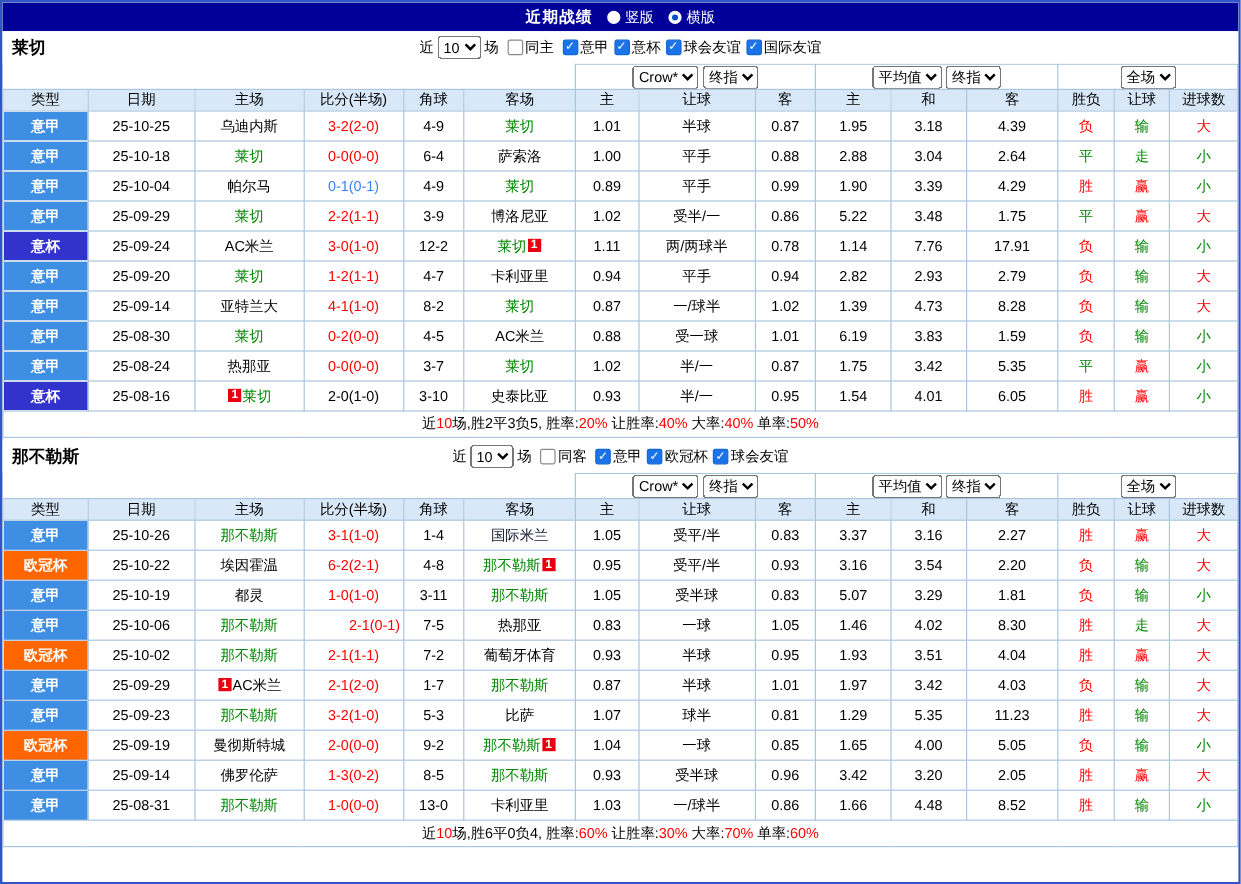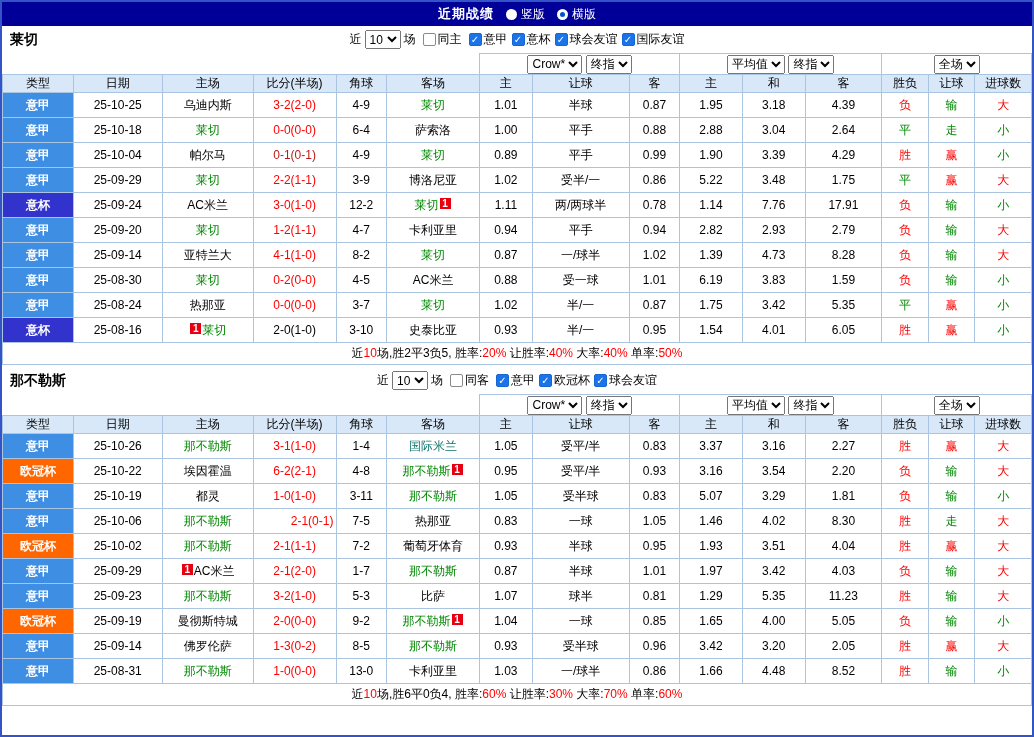--- a/index.html
+++ b/index.html
@@ -160,21 +160,21 @@
             <td>3.04</td>
             <td>2.64</td>
             <td style="color: rgb(0, 136, 0);">平</td>
             <td style="color: rgb(0, 136, 0);">走</td>
             <td style="color: rgb(0, 136, 0);">小</td>
           </tr>
           <tr class="data">
             <td class="lg" style="background: rgb(62, 142, 228);">意甲</td>
             <td>25-10-04</td>
             <td><span style="color: rgb(0, 0, 0);">帕尔马</span></td>
-            <td style="color: #b91c1c; margin-left: 39px;">0-1(0-1)</td>
+            <td style="color: #3b82f6; margin-left: 39px;">0-1(0-1)</td>
             <td>4-9</td>
             <td><span style="color: rgb(0, 136, 0);">莱切</span></td>
             <td>0.89</td>
             <td>平手</td>
             <td>0.99</td>
             <td>1.90</td>
             <td>3.39</td>
             <td>4.29</td>
             <td style="color: rgb(255, 0, 0);">胜</td>
             <td style="color: rgb(255, 0, 0);">赢</td>
@@ -384,21 +384,21 @@
             <td>进球数</td>
           </tr>
       </thead>
       <tbody>
           <tr class="data">
             <td class="lg" style="background: rgb(62, 142, 228);">意甲</td>
             <td>25-10-26</td>
             <td><span style="color: rgb(0, 136, 0);">那不勒斯</span></td>
             <td style="color: rgb(255, 0, 0);">3-1(1-0)</td>
             <td>1-4</td>
-            <td><span style="color: #0f766e; text-align: right;">国际米兰</span></td>
+            <td><span style="color: #0f172a; text-align: right;">国际米兰</span></td>
             <td>1.05</td>
             <td>受平/半</td>
             <td>0.83</td>
             <td>3.37</td>
             <td>3.16</td>
             <td>2.27</td>
             <td style="color: rgb(255, 0, 0);">胜</td>
             <td style="color: rgb(255, 0, 0);">赢</td>
             <td style="color: rgb(255, 0, 0);">大</td>
           </tr>

